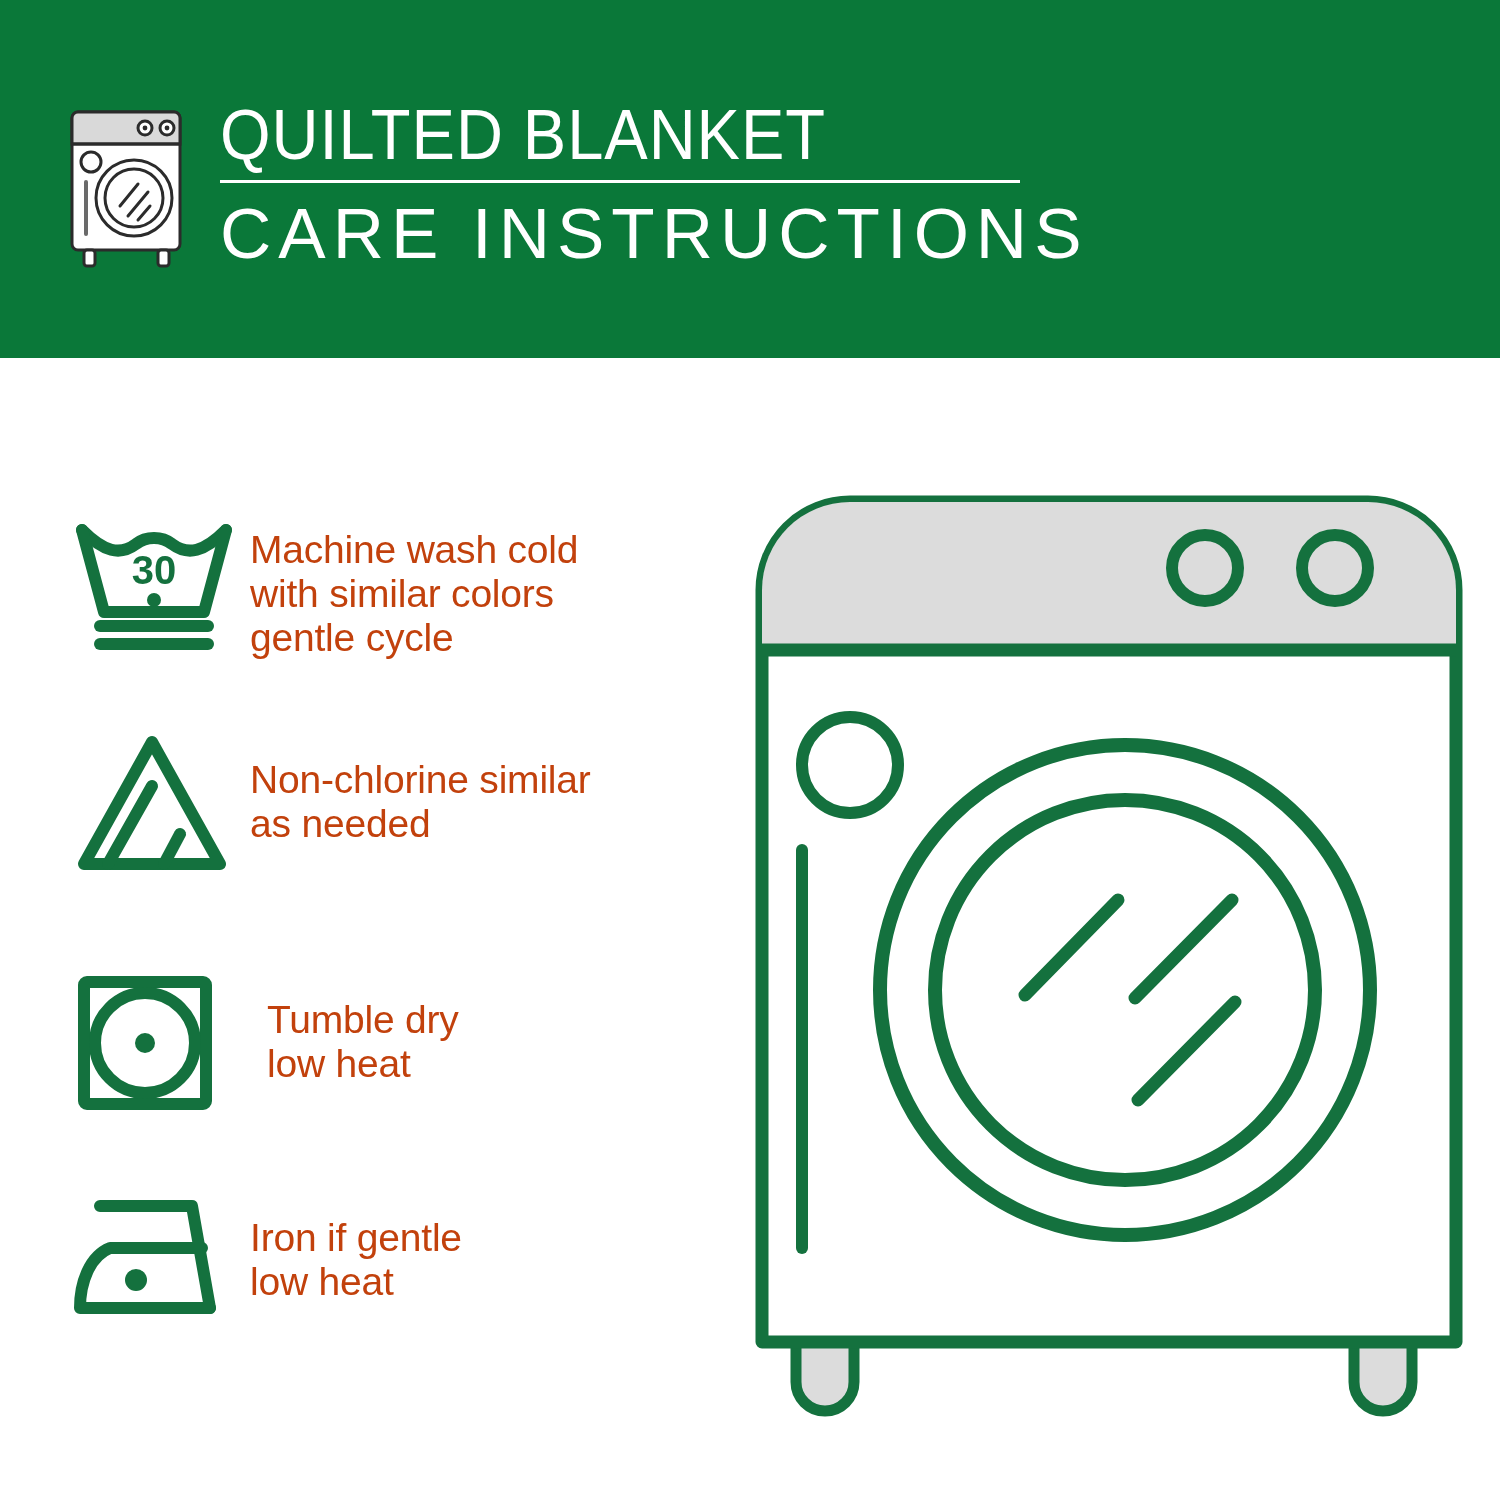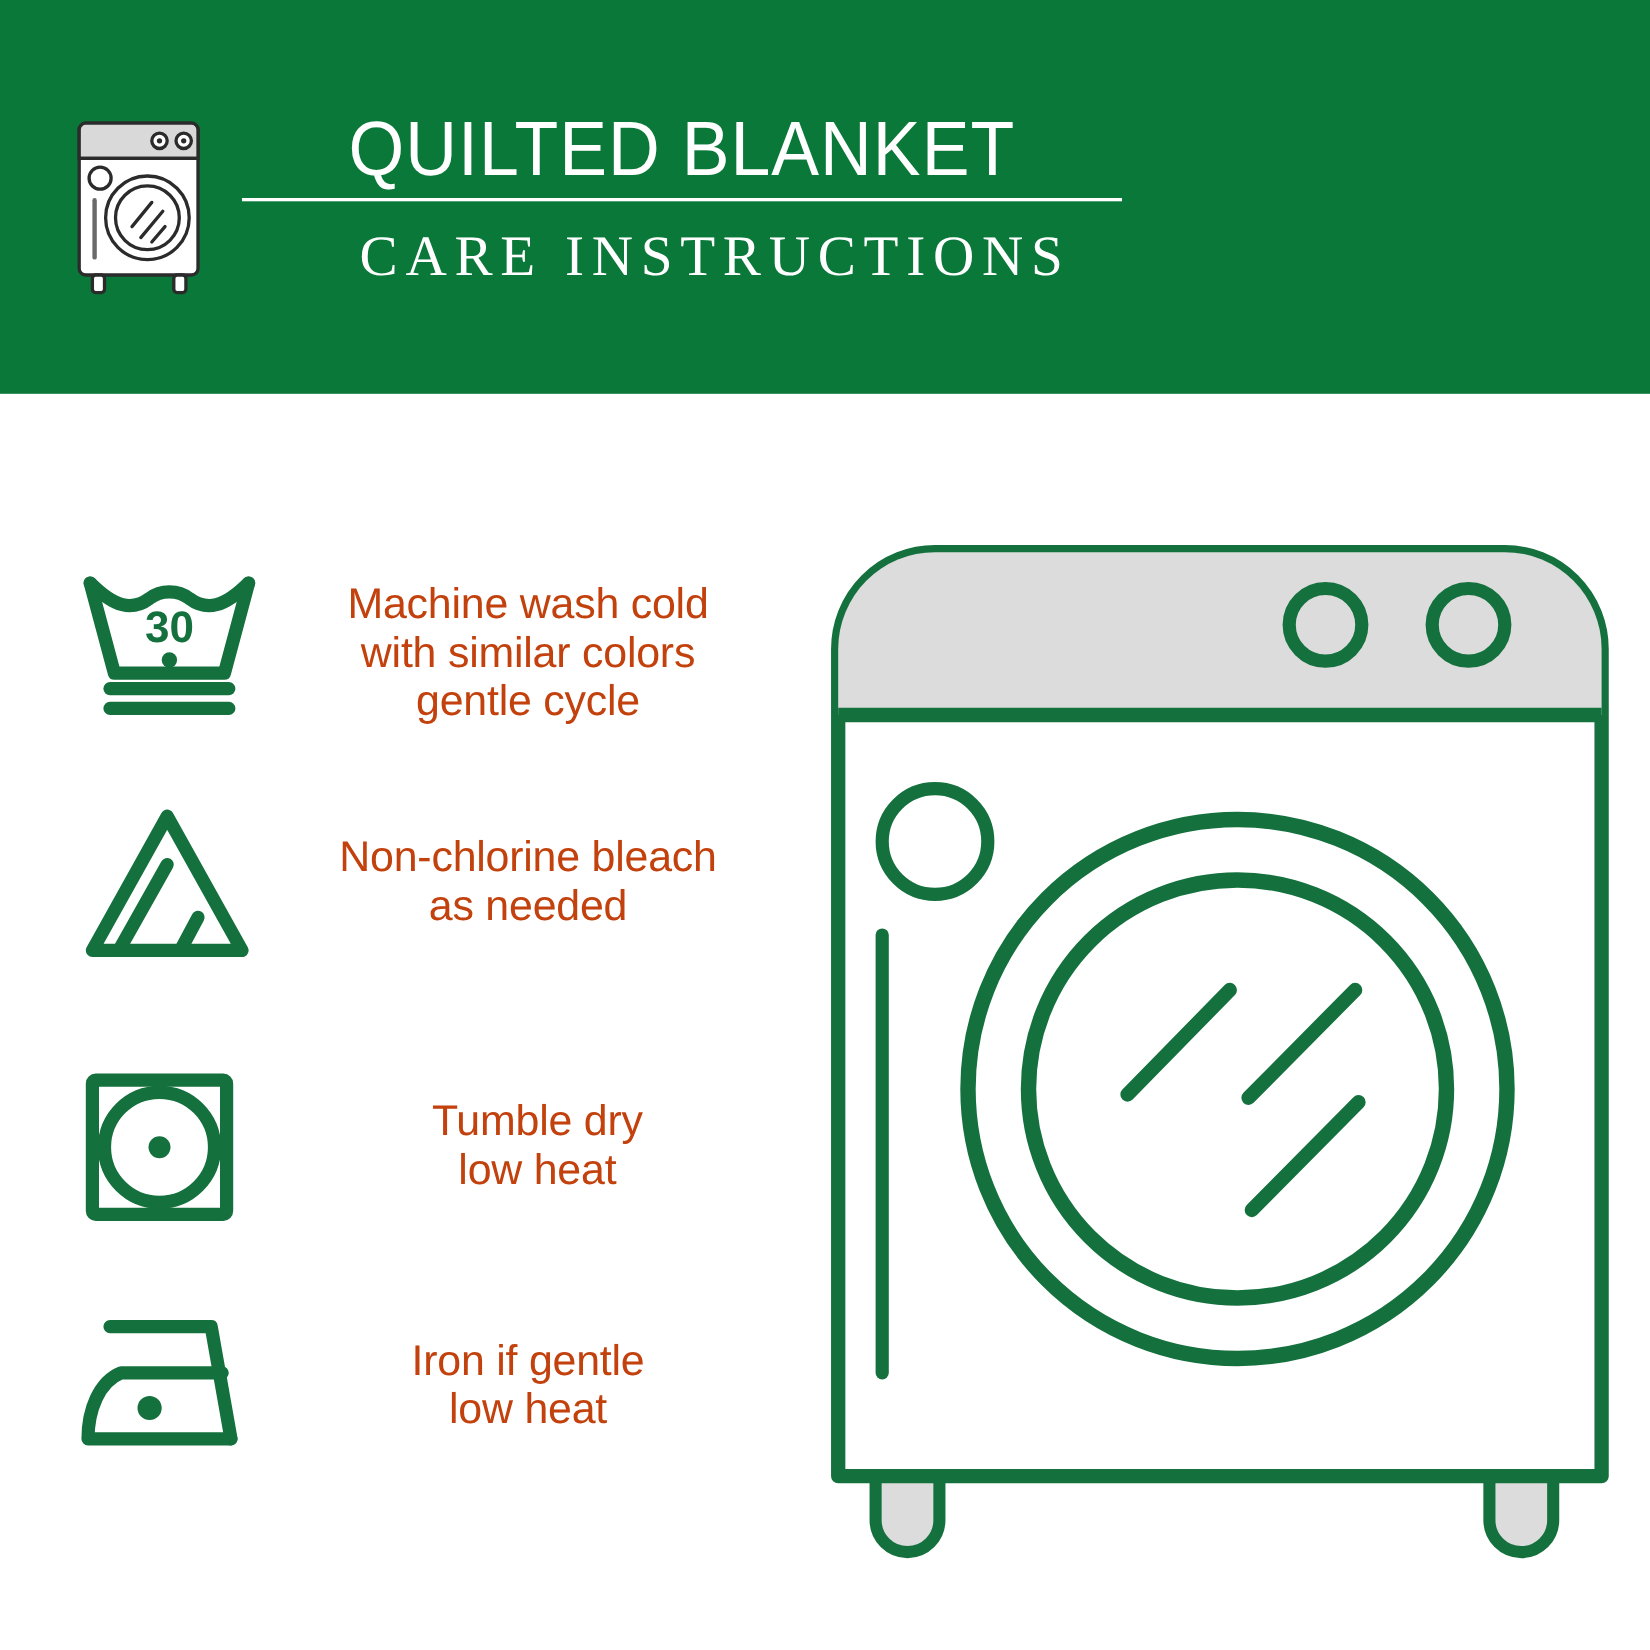--- a/index.html
+++ b/index.html
@@ -10,21 +10,20 @@
   }
   body {
     font-family: "Liberation Sans", sans-serif;
   }
   #poster {
     position: relative;
     width: 1500px;
     height: 1500px;
     background: #ffffff;
     overflow: hidden;
-    text-align: center;
   }
 
   
   .header-band {
     position: absolute;
     left: 0;
     top: 0;
     width: 1500px;
     height: 358px;
     background: #0a7839;
@@ -61,22 +60,22 @@
     white-space: nowrap;
   }
   .title-rule {
     margin-top: 6px;
     width: 800px;
     height: 3px;
     background: #ffffff;
   }
   .title-sub {
     margin-top: 14px;
-    font-family: Liberation Serif, serif;
-    font-size: 52px;
+    font-family: Liberation Sans, sans-serif;
+    font-size: 71px;
     line-height: 74px;
     color: #ffffff;
     font-weight: 400;
     letter-spacing: 7px;
     white-space: nowrap;
   }
 
   
   .care-list {
     position: absolute;
@@ -202,21 +201,21 @@
     <div class="care-row row-bleach">
       <div class="care-icon">
         <svg viewBox="0 0 170 145" width="170" height="145" aria-hidden="true">
           <g fill="none" stroke="#14713e" stroke-width="12" stroke-linecap="round" stroke-linejoin="round">
             <path d="M82 12 L 150 134 L 14 134 Z"></path>
             <line x1="82" y1="56" x2="38" y2="134"></line>
             <line x1="110" y1="104" x2="94" y2="134"></line>
           </g>
         </svg>
       </div>
-      <div class="care-text">Non-chlorine bleach
+      <div class="care-text">Non-chlorine similar
 as needed</div>
     </div>
 
     <div class="care-row row-dry">
       <div class="care-icon">
         <svg viewBox="0 0 170 145" width="170" height="145" aria-hidden="true">
           <g fill="none" stroke="#14713e" stroke-width="12" stroke-linecap="round" stroke-linejoin="round">
             <rect x="14" y="12" width="122" height="122" rx="3"></rect>
             <circle cx="75" cy="73" r="50"></circle>
           </g>

